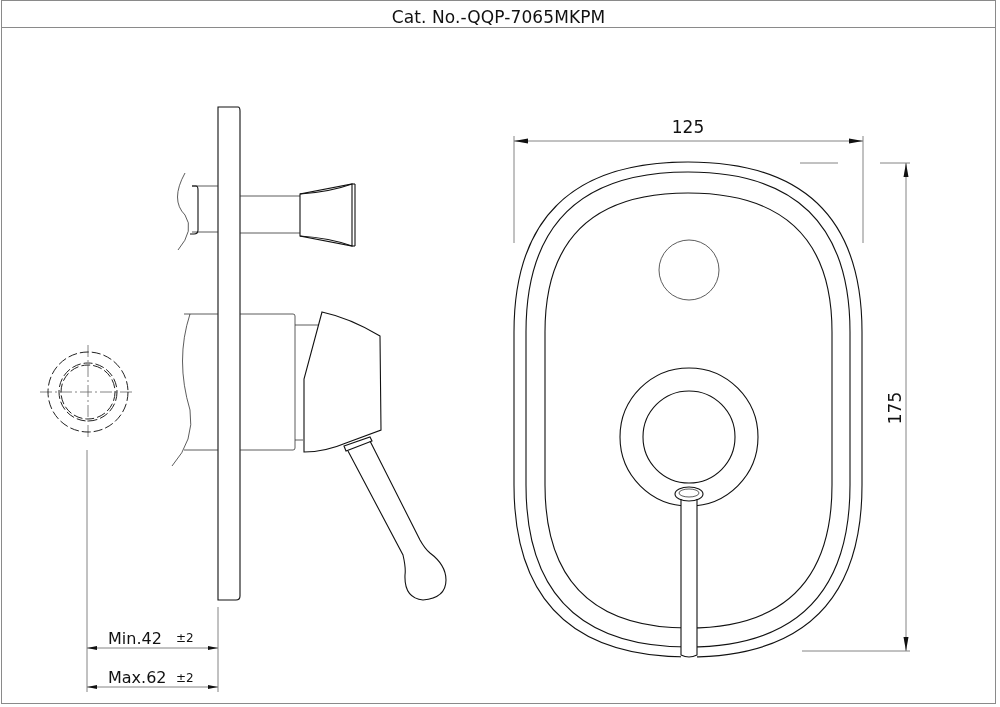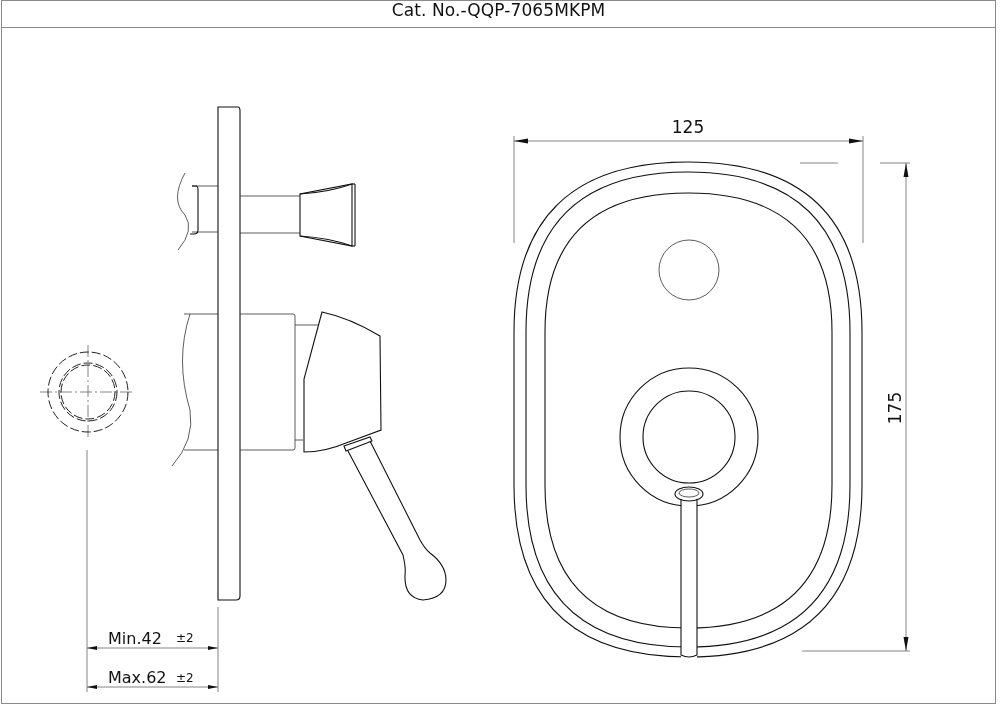--- a/index.html
+++ b/index.html
@@ -1,19 +1,19 @@
 <!DOCTYPE html>
 <html><head>
   <meta charset="utf-8">
   <style>
     html, body { margin: 0; padding: 0; background: #ffffff; }
     body { width: 1000px; height: 707px; position: relative; overflow: hidden; font-family: "DejaVu Sans", "Liberation Sans", sans-serif; }
     .sheet { position: absolute; left: 0; top: 0; width: 1000px; height: 707px; }
     .frame { position: absolute; left: 1px; top: 0; width: 995px; height: 704px; border: 1.5px solid #8a8a8a; box-sizing: border-box; }
-    .title-bar { position: absolute; left: 1px; top: 0; width: 995px; height: 28px; border-bottom: 1.5px solid #8a8a8a; box-sizing: border-box; display: flex; align-items: flex-start; justify-content: center; }
+    .title-bar { position: absolute; left: 1px; top: 0; width: 995px; height: 28px; border-bottom: 1.5px solid #8a8a8a; box-sizing: border-box; display: flex; align-items: flex-end; justify-content: center; }
     .title-text { font-size: 17px; color: #111; letter-spacing: 0.1px; }
     svg { position: absolute; left: 0; top: 0; }
     .ln { stroke: #111; stroke-width: 1.1; fill: none; }
     .thin { stroke: #333; stroke-width: 0.8; fill: none; }
     .dim { stroke: #777; stroke-width: 0.9; fill: none; }
     .dimtxt { font-family: "DejaVu Sans", sans-serif; fill: #111; }
     .dash { stroke: #222; stroke-width: 1; fill: none; stroke-dasharray: 9 3; }
     .center { stroke: #666; stroke-width: 0.8; fill: none; stroke-dasharray: 12 3 2 3; }
     .arrow { fill: #111; }
   </style>

